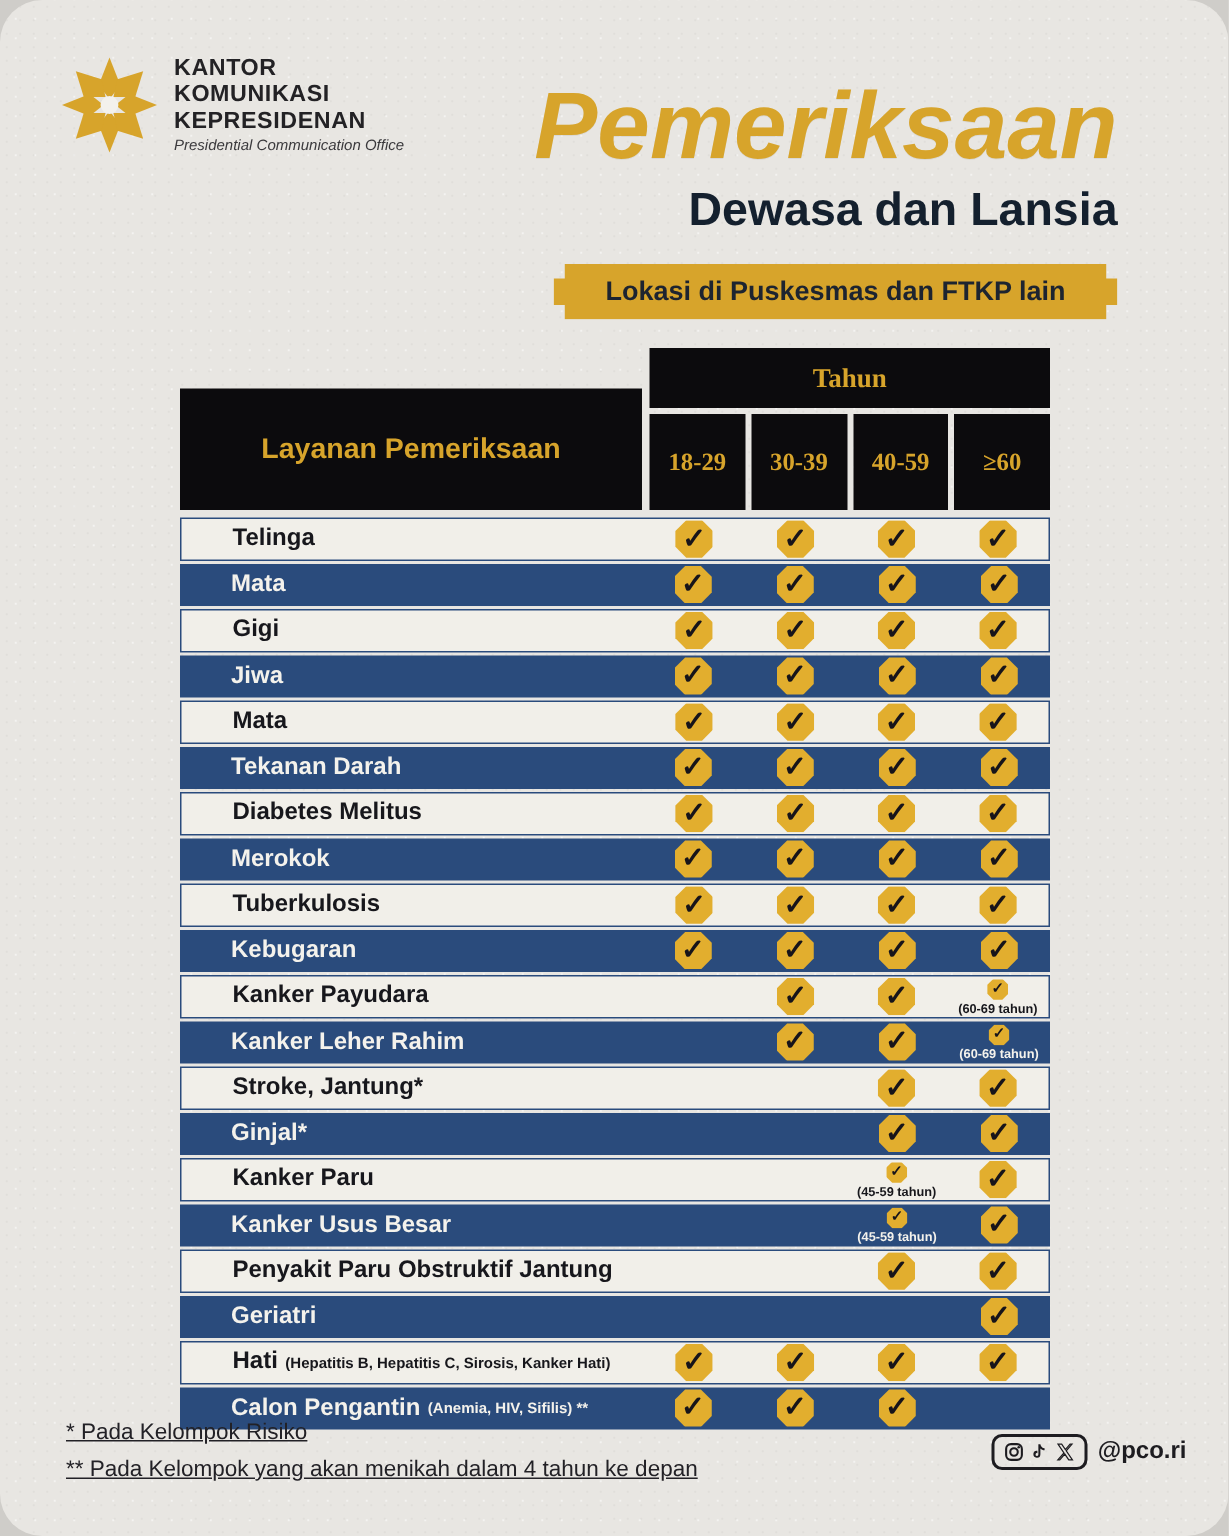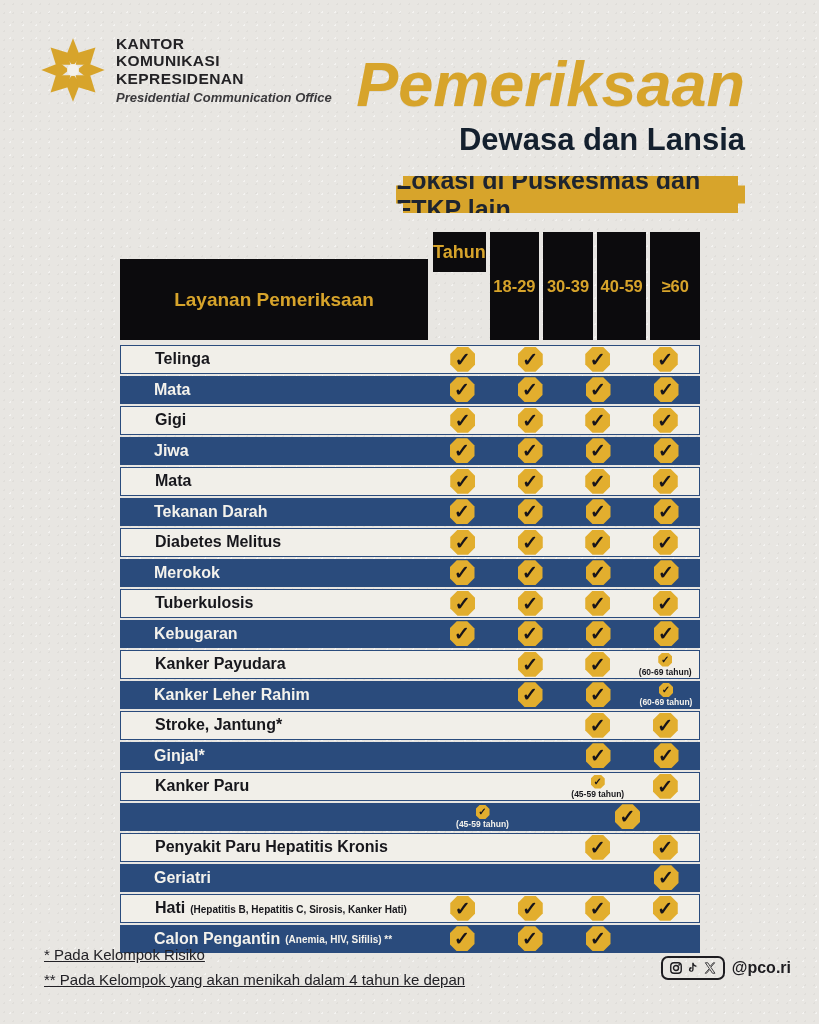--- a/index.html
+++ b/index.html
@@ -6,50 +6,51 @@
   html,body { background:#cfcdc9; }
   .poster {
     position:relative; width:819px; height:1024px; margin:0 auto;
     background-color:#e8e6e2;
     background-image: radial-gradient(rgba(0,0,0,0.035) 1px, transparent 1px),
                       radial-gradient(rgba(255,255,255,0.5) 1px, transparent 1px);
     background-size: 9px 9px, 13px 13px;
     background-position: 0 0, 4px 6px;
     font-family:"Liberation Sans", sans-serif;
     overflow:hidden;
+    border-radius:28px;
   }
   
   .logo { position:absolute; left:40px; top:30px; display:flex; align-items:center; gap:10px; }
   .logo svg { width:66px; height:80px; }
   .logo-text { color:#232225; }
   .logo-text .org { font-size:15.5px; font-weight:700; letter-spacing:.4px; line-height:1.12; }
-  .logo-text .org-sub { font-size:13px; font-style:italic; font-weight:700; margin-top:3px; color:#3a393c;text-align:right; }
+  .logo-text .org-sub { font-size:10px; font-style:italic; font-weight:400; margin-top:3px; color:#3a393c;text-align:right; }
   
   .title {
     position:absolute; right:74px; top:48px; font-size:63px; font-weight:800; font-style:italic;
     color:#d7a42b; letter-spacing:0px; text-shadow:0 1px 0 rgba(0,0,0,0.06);
   }
   .subtitle {
     position:absolute; right:74px; top:122px; font-size:31px; font-weight:700; color:#14202e;
   }
   .banner {
-    position:absolute; right:74px; top:176px; width:349px; height:37px;
-    background:#d7a42b; color:#1d2430; font-size:25px; font-weight:700;
+    position:absolute; right:74px; top:176px; width:376px; height:37px;
+    background:#d7a42b; color:#1d2430; font-size:18px; font-weight:700;
     display:flex; align-items:center; justify-content:center;
     clip-path:polygon(0 26%, 2% 26%, 2% 0, 98% 0, 98% 26%, 100% 26%, 100% 74%, 98% 74%, 98% 100%, 2% 100%, 2% 74%, 0 74%);
   }
   
   .table { position:absolute; left:120px; top:232px; width:580px; }
   .thead { display:flex; gap:5px; }
   .thead .service-cell {
     width:308px; height:81px; background:#0c0b0d; color:#d7a42b;
     display:flex; align-items:center; justify-content:center;
     font-size:19px; font-weight:700;margin-top:27px;
   }
-  .thead .right { flex:1; display:flex; flex-direction:row; gap:4px; }
+  .thead .right { flex:1; display:flex; flex-direction:column; gap:4px;font-family:Liberation Serif, serif; }
   .thead .tahun-cell {
     height:40px; background:#0c0b0d; color:#d7a42b;
     display:flex; align-items:center; justify-content:center; font-size:18px; font-weight:700;
   }
   .thead .ages { flex:1; display:flex; gap:4px; }
   .thead .age-cell {
     flex:1; background:#0c0b0d; color:#d7a42b;
     display:flex; align-items:center; justify-content:center; font-size:16.5px; font-weight:700;
   }
   .rows { margin-top:5px; }
@@ -364,33 +365,36 @@
           <div class="tcell"></div>
           <div class="tcell">
             <span class="badge small">✓</span>
             <span class="caption">(45-59 tahun)</span>
           </div>
           <div class="tcell">
             <span class="badge">✓</span>
           </div>
         </div>
         <div class="trow dark">
+          <div class="tlabel">
+            <span class="lbl">Kanker Usus Besar</span>
+          </div>
           <div class="tcell"></div>
           <div class="tcell"></div>
           <div class="tcell">
             <span class="badge small">✓</span>
             <span class="caption">(45-59 tahun)</span>
           </div>
           <div class="tcell">
             <span class="badge">✓</span>
           </div>
         </div>
         <div class="trow light">
           <div class="tlabel">
-            <span class="lbl">Penyakit Paru Hepatitis Kronis</span>
+            <span class="lbl">Penyakit Paru Obstruktif Jantung</span>
           </div>
           <div class="tcell"></div>
           <div class="tcell"></div>
           <div class="tcell">
             <span class="badge">✓</span>
           </div>
           <div class="tcell">
             <span class="badge">✓</span>
           </div>
         </div>

